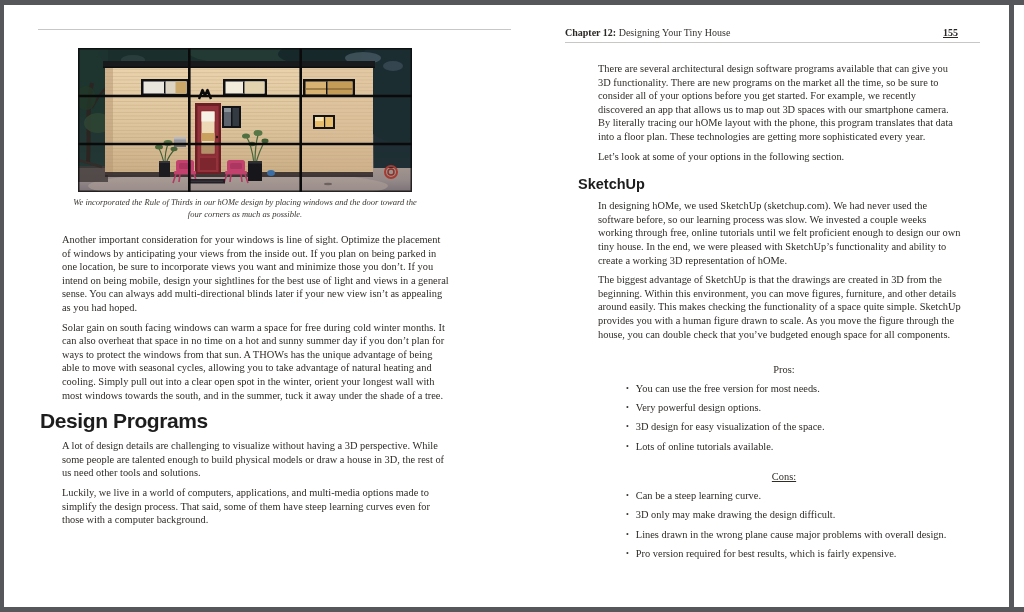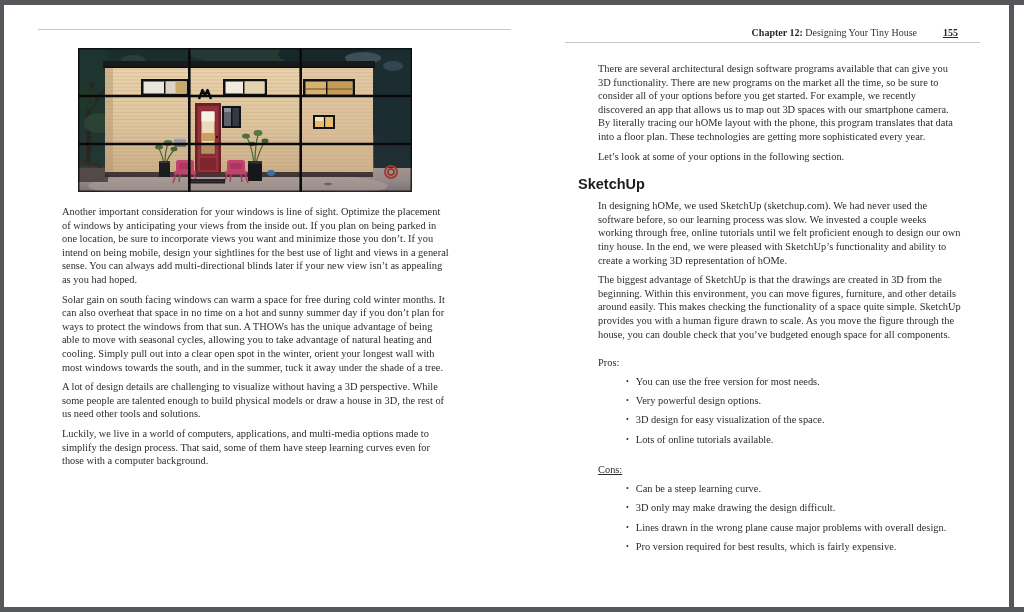--- a/index.html
+++ b/index.html
@@ -13,41 +13,41 @@
   .edge-right{left:1009px;top:0;width:5px;height:612px;}
 
   .page{position:absolute;top:26px;}
   .page-left{left:38px;width:473px;}
   .page-right{left:565px;width:444px;}
 
   .pg-header{display:flex;align-items:baseline;font-size:10px;line-height:13px;color:#36322e;}
   .pg-header b{font-weight:700;color:#2a2724;}
   .pg-num{font-weight:700;color:#2a2724;}
   .page-left .pg-num{width:43px;padding-left:3px;}
-  .page-right .pg-header{justify-content:flex-end;padding-right:51px;}
+  .page-right .pg-header{justify-content:space-between;padding-right:51px;}
   .page-right .pg-num{margin-left:26px;text-decoration:underline;}
   .head-sp{white-space:pre;}
   .rule{margin-top:3px;border-bottom:1.5px solid #c8c7c5;height:0;}
   .page-right .rule{margin-right:29px;}
 
   .photo-fig{margin:18px 0 0 0;}
   .photo{margin-left:40px;width:334px;height:144px;position:relative;}
   .caption{width:356px;margin:5px 0 0 29px;text-align:center;font-style:italic;
            font-size:8.5px;line-height:11.5px;color:#3a3632;}
 
   .body-col{margin-top:13px;margin-left:24px;width:396px;}
   .page-right .body-col{margin-top:19px;margin-left:33px;width:372px;}
   p.bp{margin:0 8px 6px 0;font-size:10.4px;line-height:13.6px;}
 
   h1.big{margin:7px 0 6px 2px;font-family:"Liberation Sans",sans-serif;font-weight:700;
          font-size:21px;letter-spacing:-0.4px;color:#1d1d1d;}
   h2.sub{margin:13px 0 7px -20px;font-family:"Liberation Sans",sans-serif;font-weight:700;
          font-size:14.5px;color:#1d1d1d;}
 
-  .list-label{margin:15px 0 5px 0;font-size:10.4px;line-height:13.6px;}
+  .list-label{margin:22px 0 5px 0;font-size:10.4px;line-height:13.6px;text-align:center;}
   .cons-label{margin-top:17px;text-decoration:underline;}
   ul.blist{list-style:none;margin:0;padding:0 0 0 28px;}
   ul.blist li{display:flex;gap:7px;margin-bottom:5.8px;font-size:10.4px;line-height:13.6px;}
   .blt{font-size:8px;line-height:13.6px;color:#3c3834;}
 </style>
 </head>
 <body>
 
 <div class="stage">
   <div class="edge edge-top"></div>
@@ -229,27 +229,29 @@
 
           <g stroke="#0a0a0a" stroke-width="2.6">
             <line x1="111.3" y1="0" x2="111.3" y2="144"></line>
             <line x1="222.7" y1="0" x2="222.7" y2="144"></line>
             <line x1="0" y1="48" x2="334" y2="48"></line>
             <line x1="0" y1="96" x2="334" y2="96"></line>
           </g>
           <rect x="0.75" y="0.75" width="332.5" height="142.5" fill="none" stroke="#0a0a0a" stroke-width="1.5" opacity="0.8"></rect>
         </svg>
       </div>
+      <figcaption class="caption">We incorporated the Rule of Thirds in our hOMe design by placing windows and the door toward the four corners as much as possible.</figcaption>
     </figure>
 
     <div class="body-col">
       <p class="bp">Another important consideration for your windows is line of sight. Optimize the placement of windows by anticipating your views from the inside out. If you plan on being parked in one location, be sure to incorporate views you want and minimize those you don’t. If you intend on being mobile, design your sightlines for the best use of light and views in a general sense. You can always add multi-directional blinds later if your new view isn’t as appealing as you had hoped.</p>
       <p class="bp">Solar gain on south facing windows can warm a space for free during cold winter months. It can also overheat that space in no time on a hot and sunny summer day if you don’t plan for ways to protect the windows from that sun. A THOWs has the unique advantage of being able to move with seasonal cycles, allowing you to take advantage of natural heating and cooling. Simply pull out into a clear open spot in the winter, orient your longest wall with most windows towards the south, and in the summer, tuck it away under the shade of a tree.</p>
     </div>
 
+    <h1 class="big">Design Programs</h1>
 
     <div class="body-col" style="margin-top:0;">
       <p class="bp">A lot of design details are challenging to visualize without having a 3D perspective. While some people are talented enough to build physical models or draw a house in 3D, the rest of us need other tools and solutions.</p>
       <p class="bp">Luckily, we live in a world of computers, applications, and multi-media options made to simplify the design process. That said, some of them have steep learning curves even for those with a computer background.</p>
     </div>
   </section>
 
   <section class="page page-right">
     <header class="pg-header">
       <span><b>Chapter 12:</b><span class="head-sp"> </span><span>Designing Your Tiny House</span></span>

